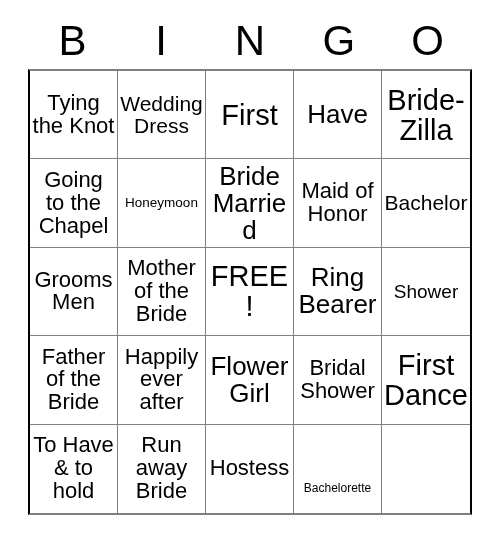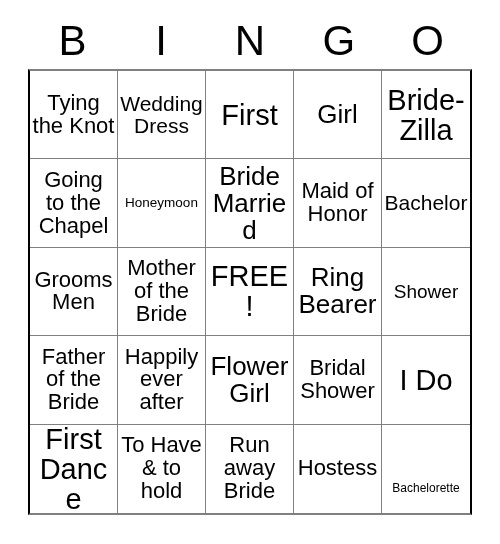--- a/index.html
+++ b/index.html
@@ -112,21 +112,21 @@
     <div class="cell">
         <span class="cell-text fs-xl">Tying the Knot</span>
       </div>
     <div class="cell">
         <span class="cell-text fs-md">Wedding Dress</span>
       </div>
     <div class="cell">
         <span class="cell-text fs-huge">First</span>
       </div>
     <div class="cell">
-        <span class="cell-text fs-xxl">Girl</span>
+        <span class="cell-text fs-xxl">Have</span>
       </div>
     <div class="cell">
         <span class="cell-text fs-huge">Bride-Zilla</span>
       </div>
 
     <div class="cell">
         <span class="cell-text fs-xl">Going to the Chapel</span>
       </div>
     <div class="cell">
         <span class="cell-text fs-sm">Honeymoon</span>
@@ -162,23 +162,20 @@
       </div>
     <div class="cell">
         <span class="cell-text fs-xl">Happily ever after</span>
       </div>
     <div class="cell">
         <span class="cell-text fs-xxl">Flower Girl</span>
       </div>
     <div class="cell">
         <span class="cell-text fs-xl">Bridal Shower</span>
       </div>
-    <div class="cell">
-        <span class="cell-text fs-huge">I Do</span>
-      </div>
 
     <div class="cell">
         <span class="cell-text fs-huge">First Dance</span>
       </div>
     <div class="cell">
         <span class="cell-text fs-xl">To Have &amp; to hold</span>
       </div>
     <div class="cell">
         <span class="cell-text fs-xl">Run away Bride</span>
       </div>

